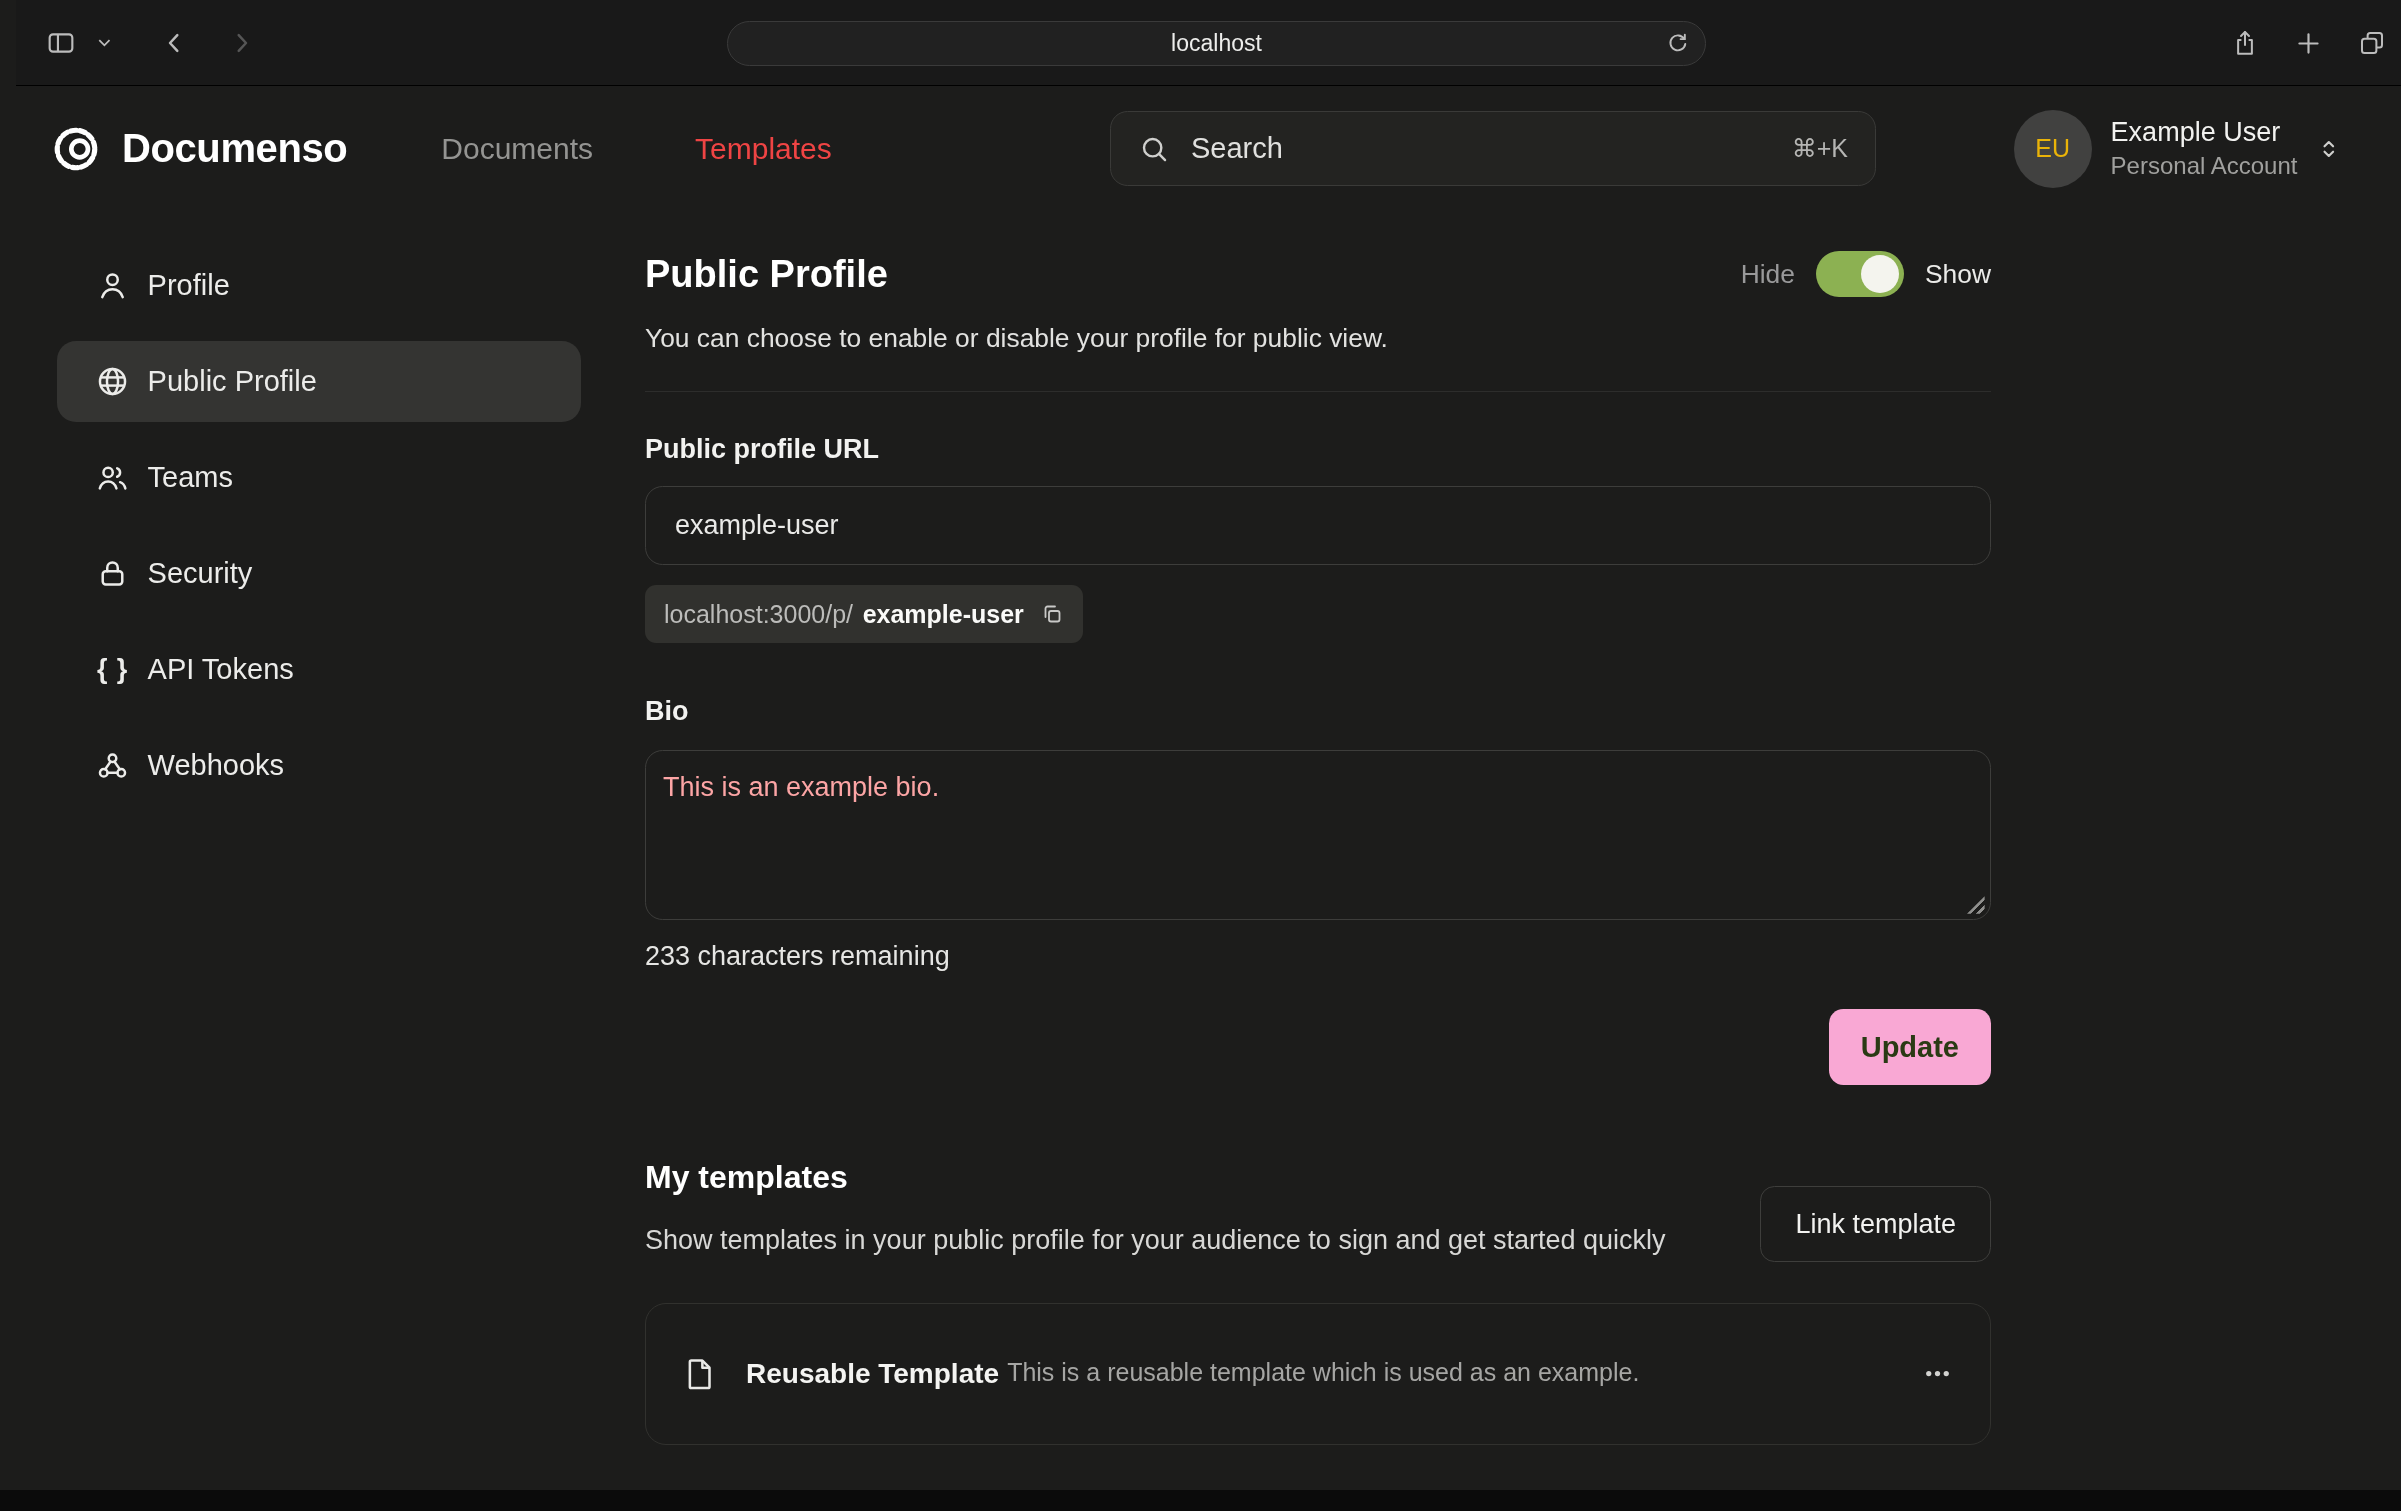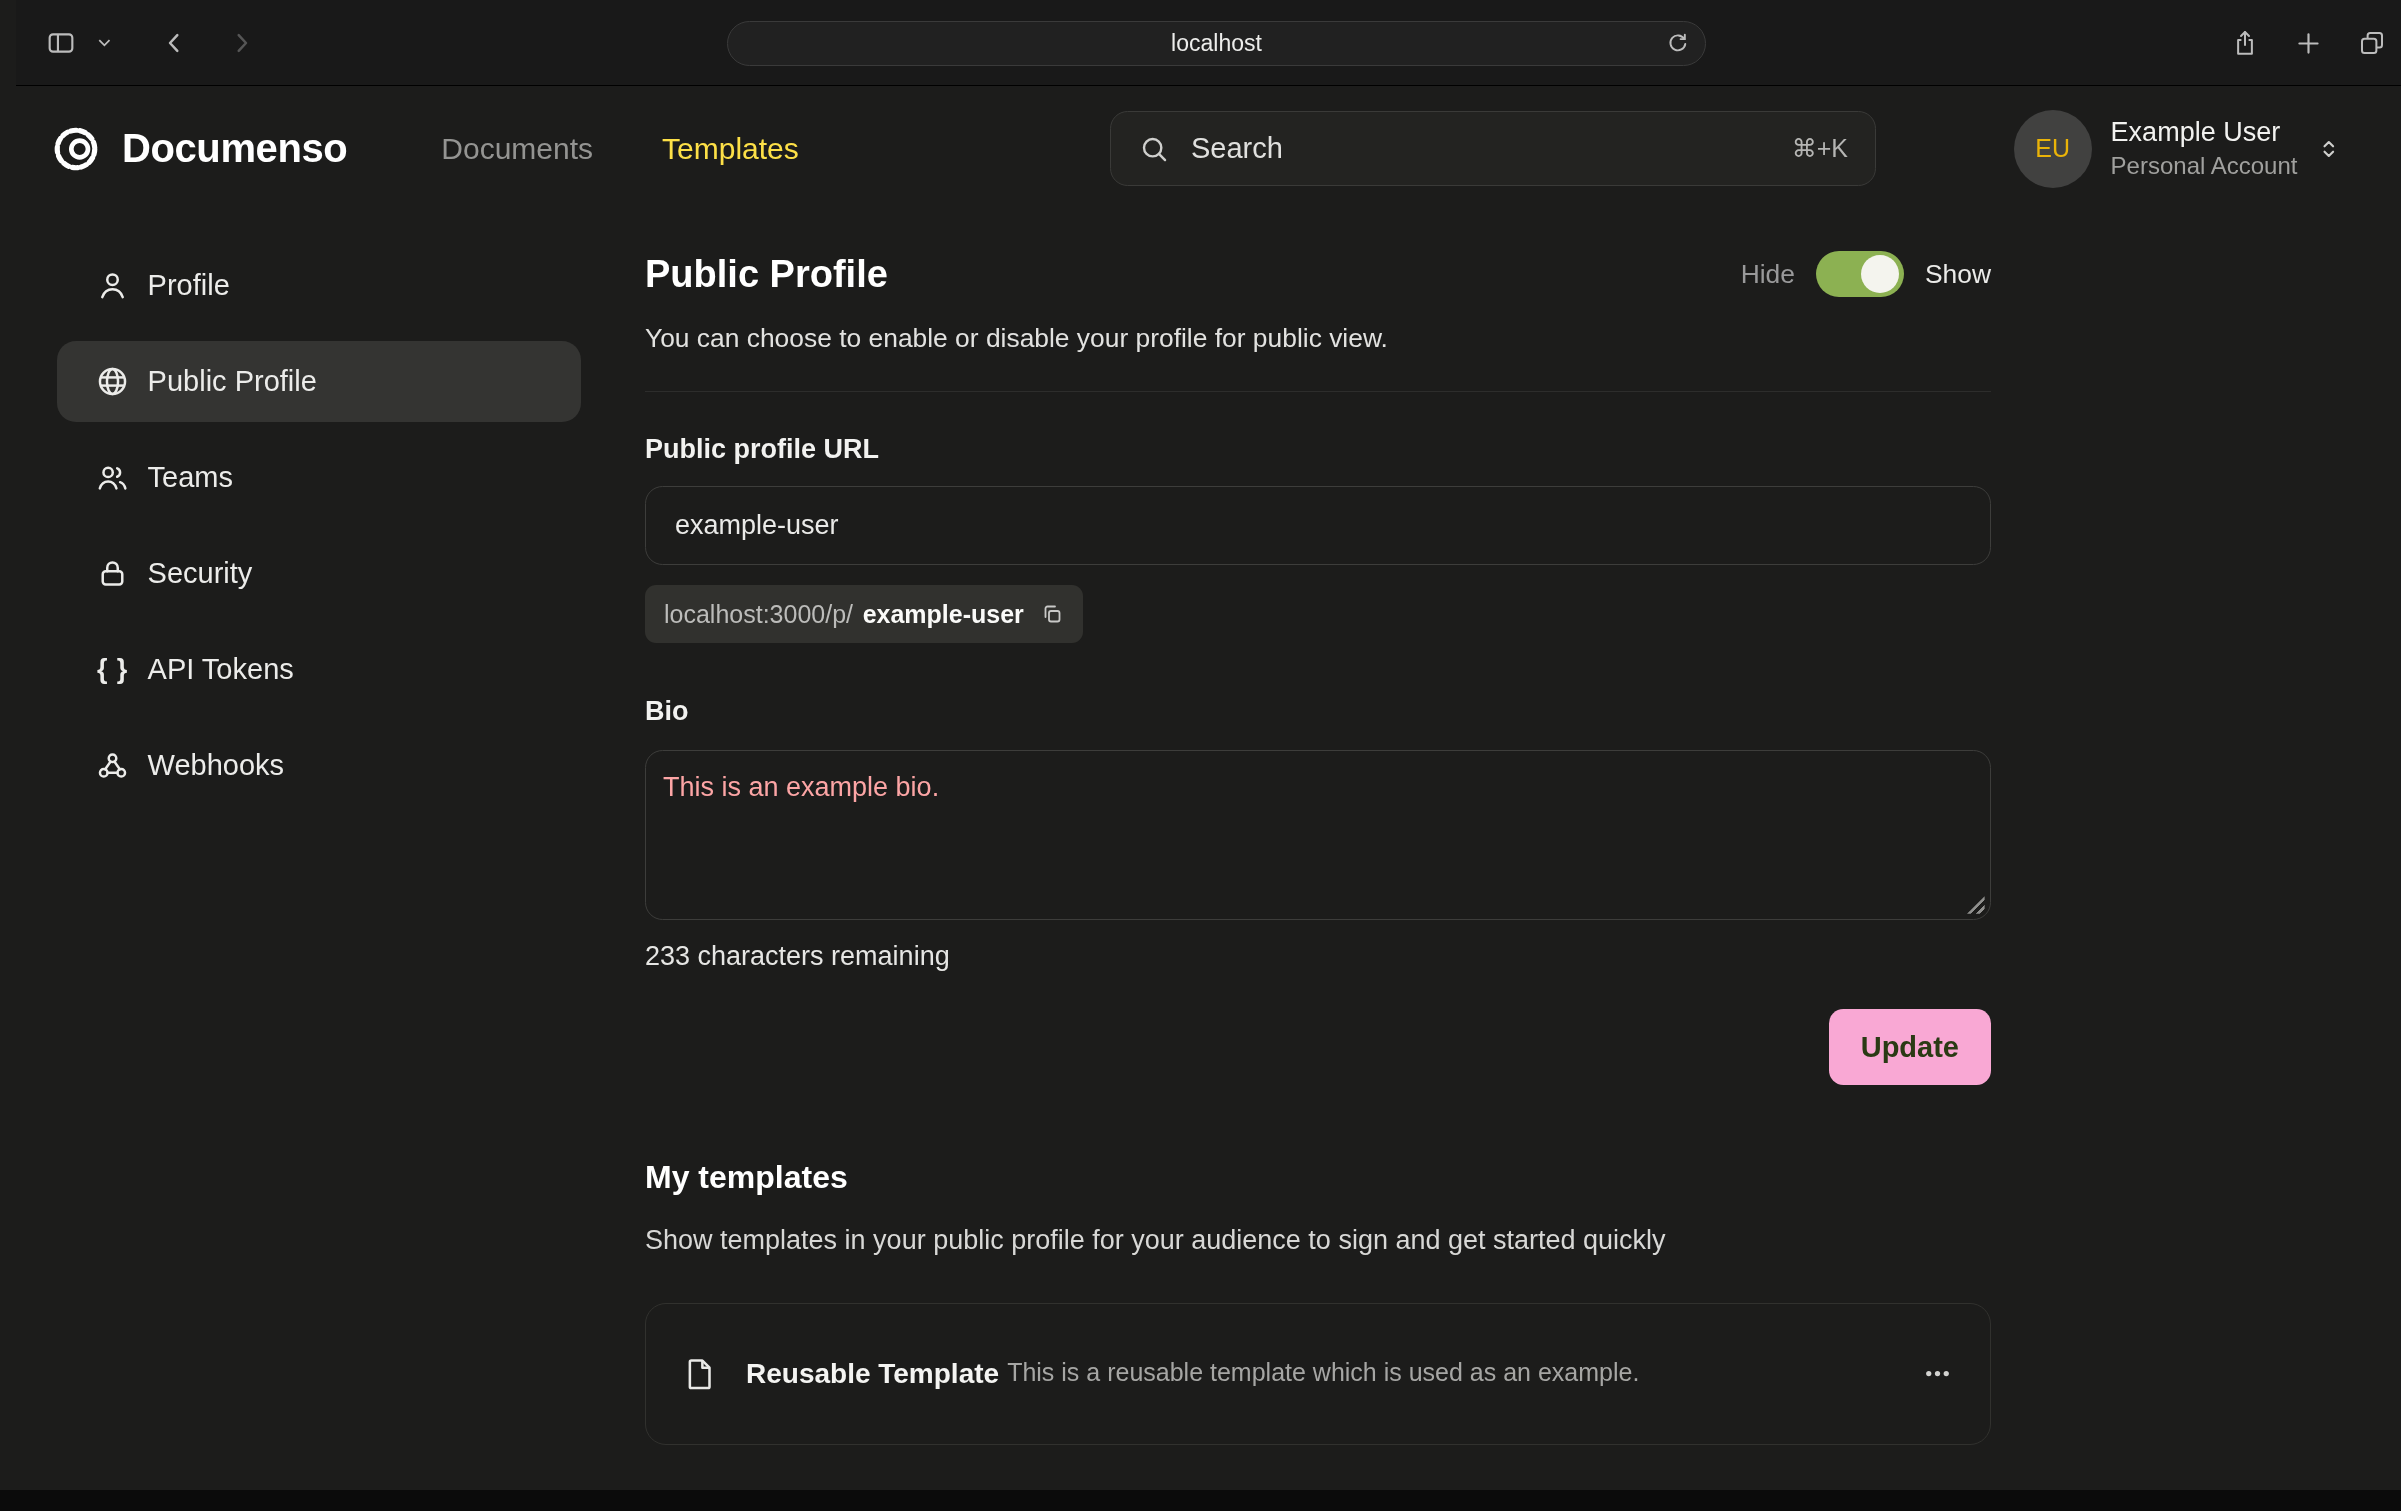--- a/index.html
+++ b/index.html
@@ -19,21 +19,21 @@
   .url-reload { position:absolute; right:14.4px; top:50%; transform:translateY(-50%); }
   .win-bottom { position:absolute; left:0; bottom:0; width:100%; height:21.6px; background:#0b0b0b; }
 
   
   .app-header { position:absolute; top:87px; left:0; width:100%; height:123px; display:flex; align-items:center; padding:0 51px; }
   .brand { display:flex; align-items:center; gap:21px; }
   .brand-name { color:#fff; font-size:40px; font-weight:800; letter-spacing:-0.4px; }
   .top-nav { display:flex; gap:69px; margin-left:94px; }
   .nav-link { font-size:30px; cursor:pointer; }
   .nav-docs { color:#949492; }
-  .nav-templates { color:#fde047; }
+  .nav-templates { color:#ef4444;margin-left:33px; }
   .search-box { position:absolute; left:1110px; top:24px; width:766px; height:75px; background:#232321;
                 border:1.6px solid #3a3a38; border-radius:17.6px; display:flex; align-items:center; padding:12px 27px; gap:21px; }
   .search-label { color:#e0e0de; font-size:29px; flex:1; }
   .search-kbd { color:#b5b5b3; font-size:25px; }
   .user-menu { position:absolute; right:59px; top:50%; transform:translateY(-50%); display:flex; align-items:center; gap:19px; cursor:pointer; }
   .avatar { width:78px; height:78px; border-radius:50%; background:#414140; color:#eab308; font-size:25px;
             display:flex; align-items:center; justify-content:center; }
   .user-texts { display:flex; flex-direction:column; gap:4.8px; }
   .user-name { color:#f2f2f0; font-size:27px; font-weight:500; }
   .user-sub { color:#a0a09e; font-size:24px; }
@@ -279,20 +279,21 @@
     </div>
     <div class="remaining">233 characters remaining</div>
 
     <div class="update-row">
       <button class="update-btn">Update</button>
     </div>
 
     <div class="templates">
       <h2 class="tpl-title">My templates</h2>
       <p class="tpl-desc">Show templates in your public profile for your audience to sign and get started quickly</p>
+      <button class="link-btn">Link template</button>
 
       <div class="tpl-card">
         <svg width="38" height="38" viewBox="0 0 24 24" fill="none" stroke="#e8e8e6" stroke-width="1.6" stroke-linejoin="round">
           <path d="M6.5 3.5h7l4.5 4.5v12a.9.9 0 0 1-.9.9H6.5a.9.9 0 0 1-.9-.9v-15.6a.9.9 0 0 1 .9-.9z"></path>
             <path d="M13.5 3.5V8h4.5"></path>
         </svg>
         <div class="tpl-texts">
           <span class="tpl-name">Reusable Template</span>
           <span class="tpl-sub">This is a reusable template which is used as an example.</span>
         </div>

